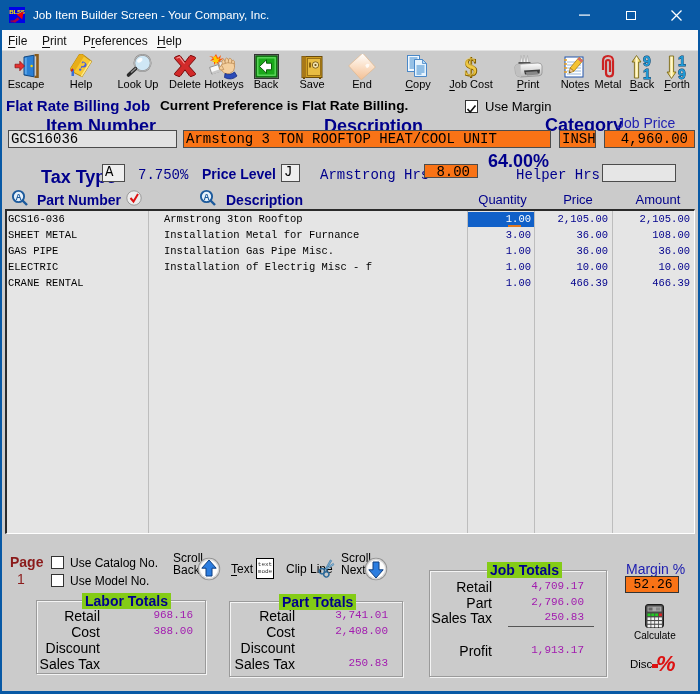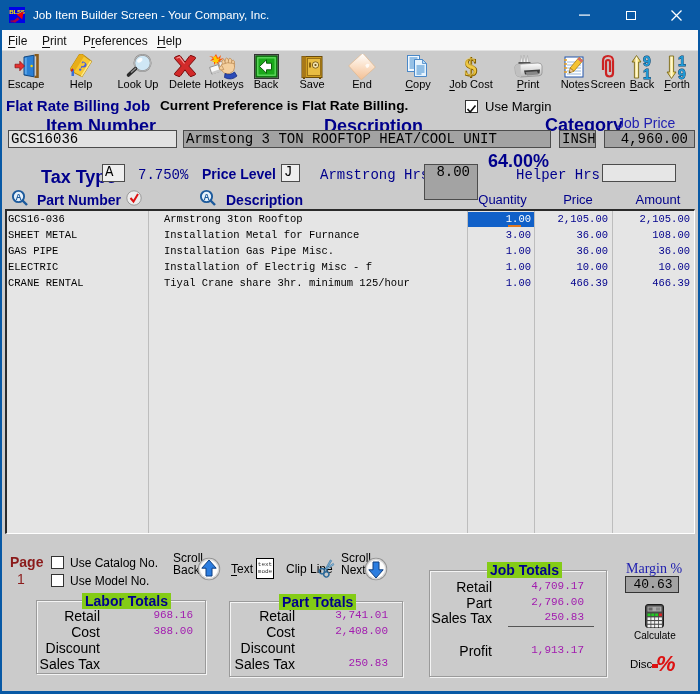--- a/index.html
+++ b/index.html
@@ -1,21 +1,21 @@
 <!DOCTYPE html>
 <html><head>
 <meta charset="utf-8">
 <style>
 * { margin:0; padding:0; box-sizing:border-box; }
 html,body { width:700px; height:694px; overflow:hidden; }
 body { font-family:"Liberation Sans", sans-serif; position:relative; background:#cbcbcb; }
 .abs { position:absolute; }
 .blbl { color:#00008c; font-weight:bold; font-size:18px; position:absolute; white-space:nowrap; }
 .nlbl { color:#2121b0; font-size:14px; position:absolute; white-space:nowrap; }
-.fld { position:absolute; background:#a3a3a3; border:1px solid #4c4c4c;
+.fld { position:absolute; background:#f97316; border:1px solid #4c4c4c;
   font-family:"Liberation Mono", monospace; font-size:14px; color:#000;
   white-space:pre; overflow:hidden; line-height:15px; padding-left:2px; }
 .mono { font-family:"Liberation Mono", monospace; }
 .menuitem { position:absolute; font-size:12px; color:#111; }
 .tool { position:absolute; top:54px; text-align:center; font-size:11px; color:#000; }
 .tool .ico { display:block; margin:0 auto; height:24px; }
 .tool .lbl { display:block; white-space:nowrap; }
 .trow { position:absolute; left:0; width:700px; height:16px; font-family:"Liberation Mono", monospace; font-size:10.5px; line-height:15px; }
 .trow span { position:absolute; top:0; white-space:pre; }
 .trow .pn { left:8px; color:#000; }
@@ -222,21 +222,21 @@
           </g>
         </svg></span>
       <span class="lbl">Not<u>e</u>s</span>
     </div>
     <div class="tool" style="left: 576px; width: 64px;">
       <span class="ico"><svg width="18" height="26">
           <path d="M9 2 C13 2 14 4 14 7 L14 19 C14 21 12.5 22.5 10.5 22.5 C8.5 22.5 7 21 7 19 L7 8 C7 6.8 8 6 9 6 C10 6 11 6.8 11 8 L11 18" fill="none" stroke="#cc2222" stroke-width="2.2"></path>
           <path d="M9 2 C5 2 4 4 4 7 L4 16" fill="none" stroke="#cc2222" stroke-width="2.2"></path>
           <path d="M9 3.2 C12 3.2 12.8 4.8 12.8 7" fill="none" stroke="#ff9999" stroke-width="0.9"></path>
         </svg></span>
-      <span class="lbl">Screen</span>
+      <span class="lbl">Metal</span>
     </div>
     <div class="tool" style="left: 610px; width: 64px;">
       <span class="ico"><svg width="24" height="26">
           <defs>
             <linearGradient id="gba" x1="0" y1="0" x2="1" y2="0">
               <stop offset="0" stop-color="#c8a020"></stop>
               <stop offset="0.5" stop-color="#fff8d0"></stop>
               <stop offset="1" stop-color="#f0d020"></stop>
             </linearGradient>
           </defs>
@@ -283,21 +283,21 @@
 <div class="fld" style="left:604px; top:130px; width:91px; height:18px; line-height:16px; text-align:right; padding-right:6px;">4,960.00</div>
 
 <div class="blbl" style="left:488px; top:151px;">64.00%</div>
 
 <div class="blbl" style="left:41px; top:167px;">Tax Type</div>
 <div class="fld" style="left:102px; top:164px; width:23px; height:18px; background:#efefef;">A</div>
 <div class="abs mono" style="left:138px; top:167px; font-size:14px; color:#00008c;">7.750%</div>
 <div class="blbl" style="left:202px; top:166px; font-size:14px;">Price Level</div>
 <div class="fld" style="left:281px; top:164px; width:19px; height:18px; background:#efefef;">J</div>
 <div class="abs mono" style="left:320px; top:167px; font-size:14px; color:#00008c;">Armstrong Hrs</div>
-<div class="fld" style="left:424px; top:164px; width:54px; height:36px; text-align:right; padding-right:7px;">8.00</div>
+<div class="fld" style="left:424px; top:164px; width:54px; height:14px; text-align:right; padding-right:7px;">8.00</div>
 <div class="abs mono" style="left:516px; top:167px; font-size:14px; color:#00008c;">Helper Hrs</div>
 <div class="fld" style="left:602px; top:164px; width:74px; height:18px; background:#e6e6e6;"></div>
 
 <svg class="abs" style="left:11px; top:189px;" width="18" height="18">
   <circle cx="7.5" cy="7.5" r="5.6" fill="#e4f0fa" stroke="#1c5a9c" stroke-width="1.9"></circle>
   <text x="7.5" y="10.6" font-size="8.5" font-weight="bold" fill="#1c5a9c" text-anchor="middle" font-family="Liberation Sans">A</text>
   <path d="M11.5 11.5 L16 16" stroke="#1c5a9c" stroke-width="2.4"></path>
 </svg>
 <div class="blbl" style="left:37px; top:192px; font-size:14px;">Part Number</div>
 <svg class="abs" style="left:126px; top:190px;" width="17" height="17">
@@ -347,21 +347,20 @@
     </div>
     <div class="trow" style="top: 260px;">
       <span class="pn">ELECTRIC</span>
       <span class="de">Installation of Electrig Misc - f</span>
       <span class="qt">1.00</span>
       <span class="pr">10.00</span>
       <span class="am">10.00</span>
     </div>
     <div class="trow" style="top: 276px;">
       <span class="pn">CRANE RENTAL</span>
-      <span class="de">Tiyal Crane share 3hr. minimum 125/hour</span>
       <span class="qt">1.00</span>
       <span class="pr">466.39</span>
       <span class="am">466.39</span>
     </div>
   </div>
 
 <div id="bottom">
 <div class="abs" style="left:10px; top:554px; color:#8b1a1a; font-weight:bold; font-size:14px;">Page</div>
 <div class="abs" style="left:17px; top:571px; color:#8b1a1a; font-size:14px;">1</div>
 <div class="cbx" style="left:51px; top:556px;"></div>
@@ -401,22 +400,22 @@
 <div class="grow" style="left:0; top:579px; width:492px; text-align:right;">Retail</div>
 <div class="gval" style="left:0; top:580px; width:584px; text-align:right;">4,709.17</div>
 <div class="grow" style="left:0; top:595px; width:492px; text-align:right;">Part</div>
 <div class="gval" style="left:0; top:596px; width:584px; text-align:right;">2,796.00</div>
 <div class="grow" style="left:0; top:610px; width:492px; text-align:right;">Sales Tax</div>
 <div class="gval" style="left:0; top:611px; width:584px; text-align:right;">250.83</div>
 <div class="abs" style="left:508px; top:626px; width:86px; height:1px; background:#555;"></div>
 <div class="grow" style="left:0; top:643px; width:492px; text-align:right;">Profit</div>
 <div class="gval" style="left:0; top:644px; width:584px; text-align:right;">1,913.17</div>
 
-<div class="nlbl" style="left:626px; top:561px;font-family:Liberation Serif, serif;">Margin %</div>
-<div class="fld" style="left:625px; top:576px; width:54px; height:17px; font-size:13px; text-align:center; border-color:#333;">40.63</div>
+<div class="nlbl" style="left:626px; top:561px;">Margin %</div>
+<div class="fld" style="left:625px; top:576px; width:54px; height:17px; font-size:13px; text-align:center; border-color:#333;">52.26</div>
 
 <svg class="abs" style="left:645px; top:604px;" width="19" height="24">
   <rect x="0.5" y="0.5" width="18" height="23" rx="2.5" fill="#4a4a4a" stroke="#1a1a1a"></rect>
   <rect x="2.5" y="2.5" width="14" height="5" fill="#aaa"></rect>
   <rect x="3.5" y="3.5" width="4" height="3" fill="#666"></rect>
       <rect x="11" y="3.5" width="4" height="3" fill="#888"></rect>
   <g fill="#22cc22">
         <rect x="2.5" y="9.5" width="3" height="2.6"></rect>
         <rect x="6.3" y="9.5" width="3" height="2.6"></rect>
         <rect x="10.1" y="9.5" width="3" height="2.6"></rect>

